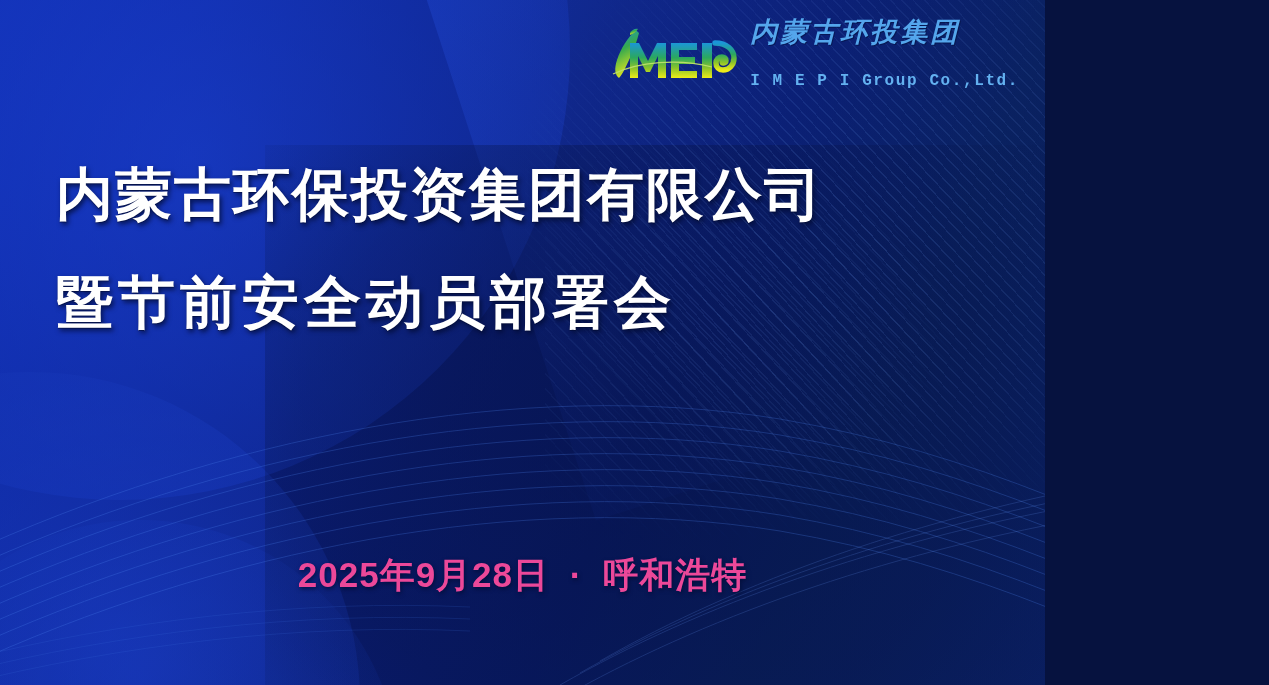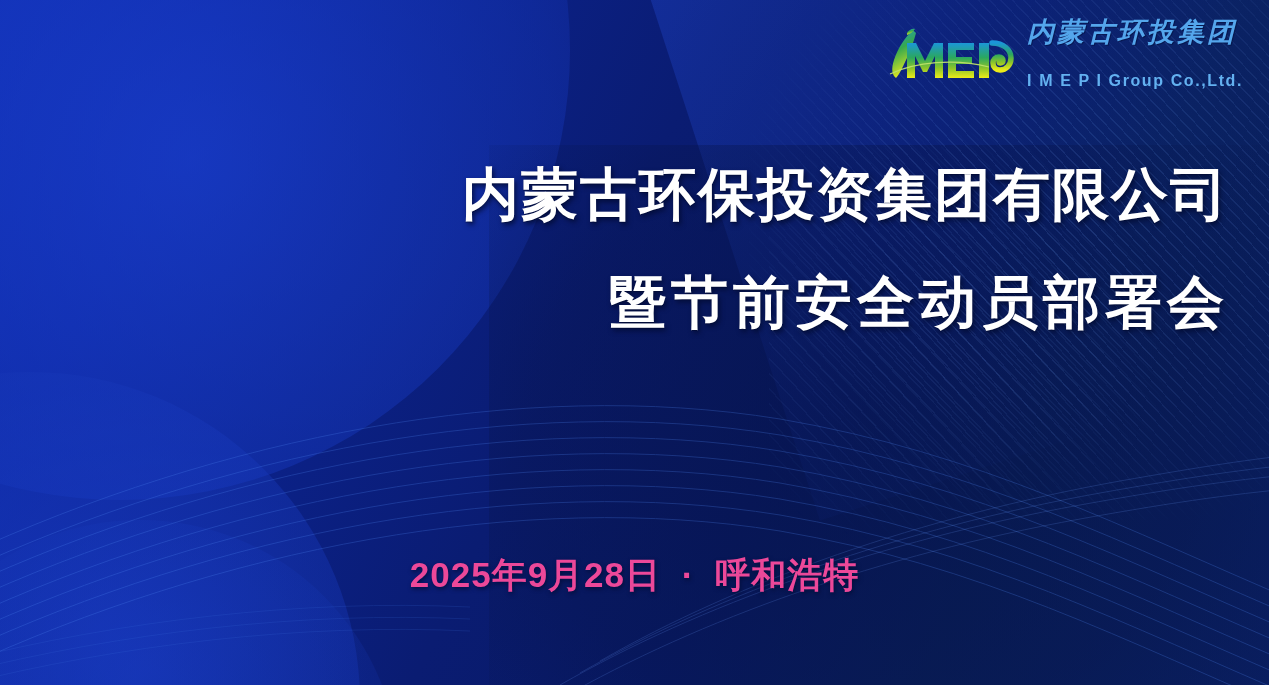--- a/index.html
+++ b/index.html
@@ -2,21 +2,21 @@
 <html><head>
 <meta charset="utf-8">
 <style>
   html, body {
     margin: 0;
     padding: 0;
     background: #06123f;
   }
   #stage {
     position: relative;
-    width: 1269px;
+    width: 1045px;
     height: 685px;
     overflow: hidden;
     background: #0a1f6e;
     font-family: "Liberation Sans", "DejaVu Sans", sans-serif;
   }
 
   
   .bg-base {
     position: absolute;
     inset: 0;
@@ -156,37 +156,37 @@
     font-size: 27px;
     line-height: 1.05;
     letter-spacing: 3px;
     color: #54a6ec;
     font-weight: 700;
     white-space: nowrap;
     text-shadow: 1px 1px 0 rgba(4,16,60,0.55);
     font-style: italic;
   }
   .logo-en {
-    font-family: Liberation Sans, sans-serif;
+    font-family: Liberation Mono, monospace;
     font-size: 16px;
     letter-spacing: 1.6px;
     color: #63b1f0;
     font-weight: 700;
     white-space: nowrap;
     margin-top: 25px;
   }
 
   
   .headline {
     position: absolute;
     left: 0;
     right: 0;
     top: 140px;
-    text-align: right;
-    padding: 0 40px;
+    text-align: left;
+    padding: 0 56px;
   }
   .hl-line {
     color: #ffffff;
     font-weight: 700;
     font-size: 57px;
     line-height: 108px;
     letter-spacing: 2px;
     white-space: nowrap;
     text-shadow: 2px 3px 5px rgba(2,10,45,0.75),
                  0 1px 0 rgba(2,10,45,0.5);

